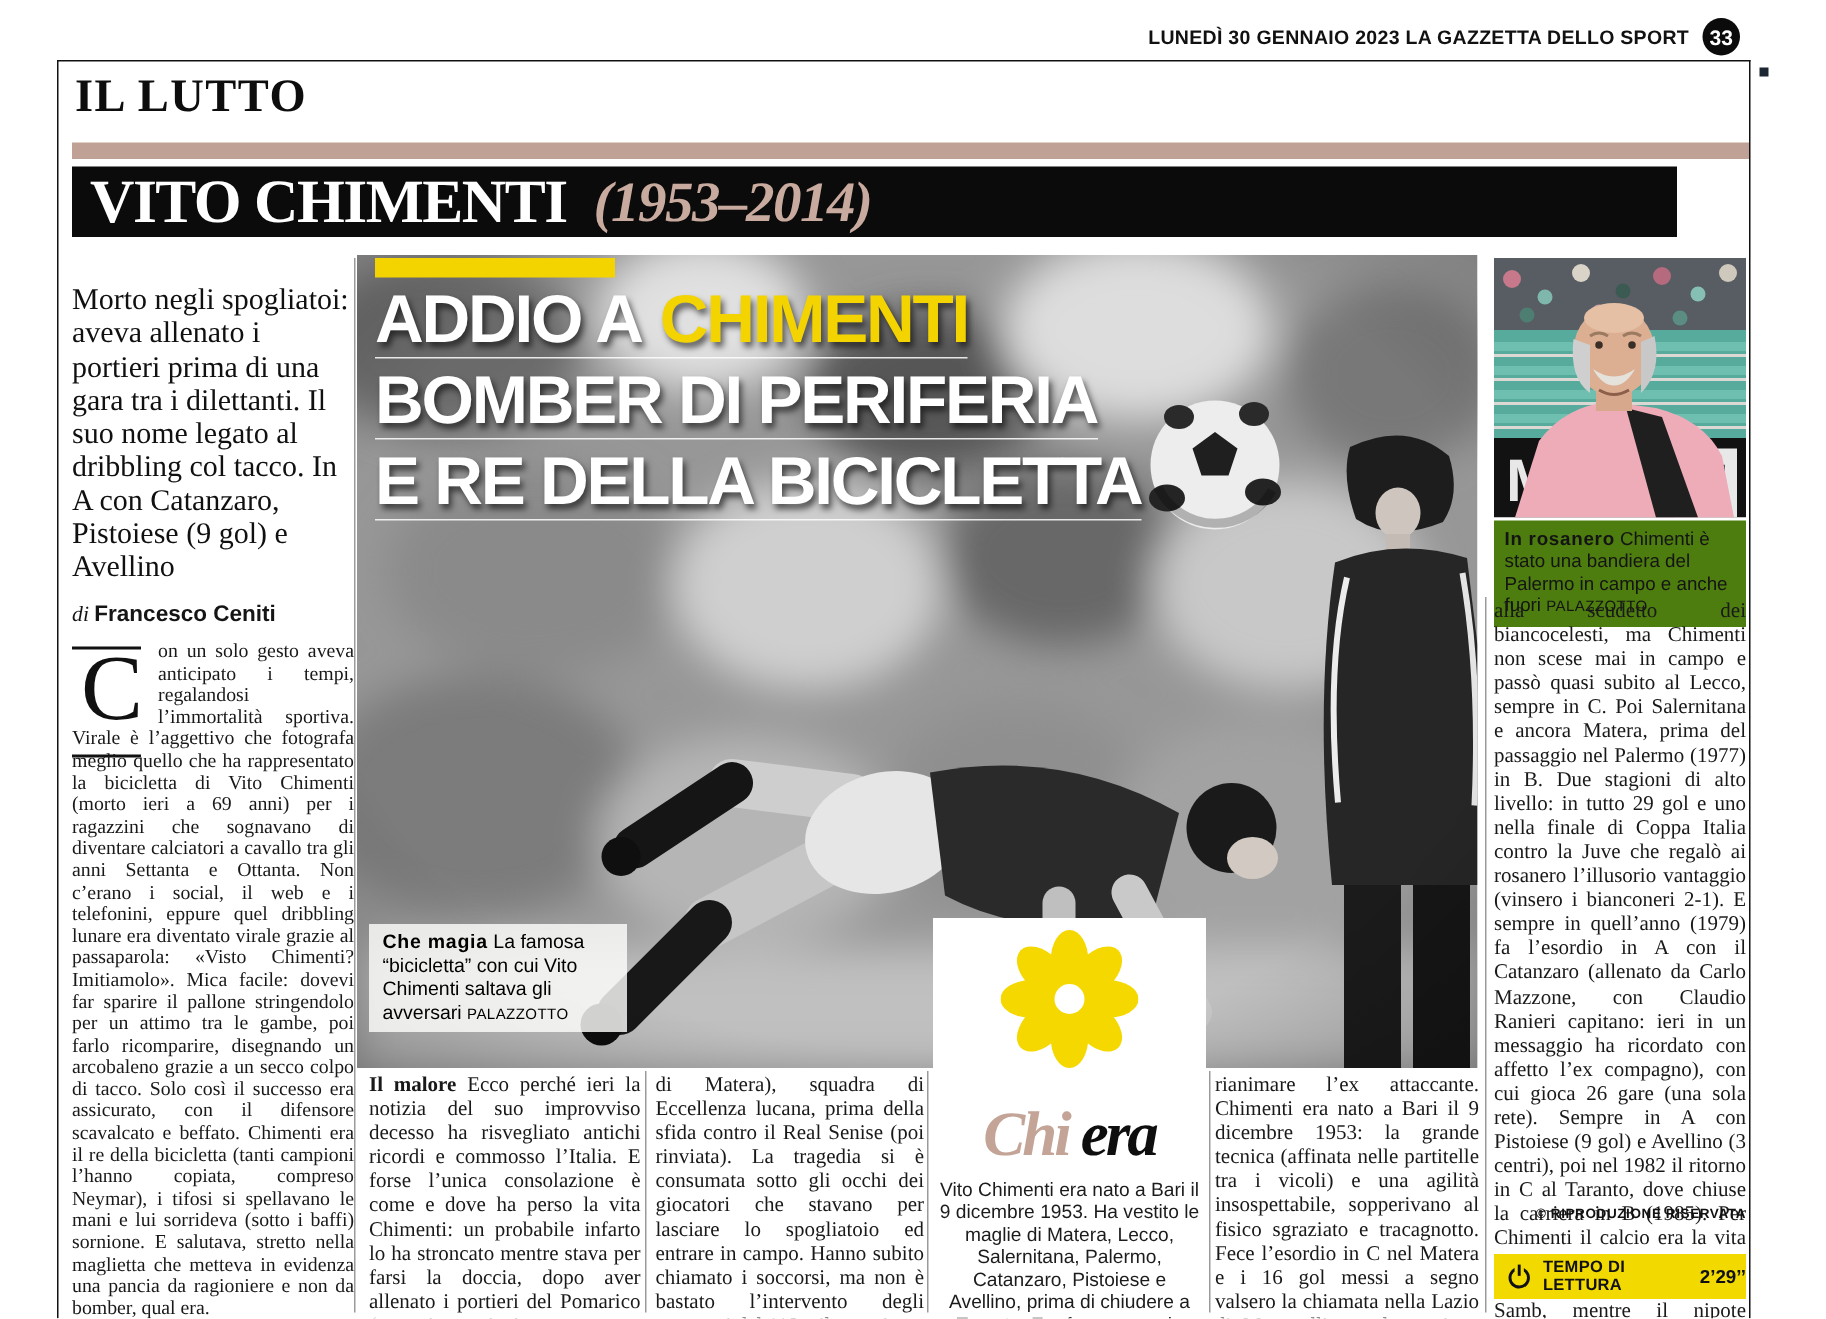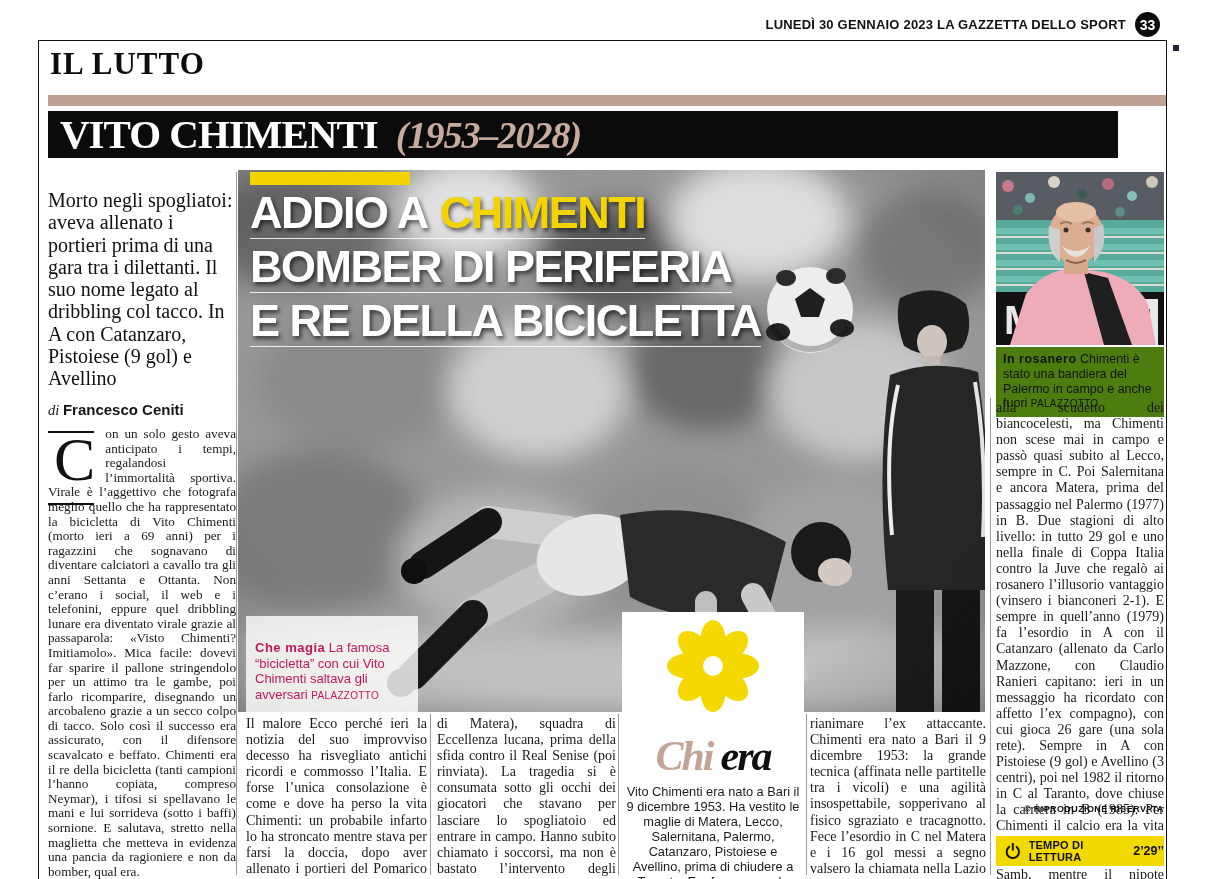--- a/index.html
+++ b/index.html
@@ -47,36 +47,36 @@
   
   .main-photo { position:absolute; left:238px; top:170px; width:747px; height:542px; }
   .accent-bar { position:absolute; left:250px; top:172px; width:160px; height:13px; background:#f3d400; }
   .headline { position:absolute; left:250px; top:190px; font-family:"Liberation Sans", sans-serif;
     font-weight:bold; font-size:45px; line-height:45px; letter-spacing:-1.5px; color:#fff; }
   .hl-line { width:max-content; border-bottom:1px solid rgba(255,255,255,.85); padding-bottom:3px; margin-bottom:5px; }
   .hl-line span { text-shadow:2px 3px 4px rgba(0,0,0,.6);margin-top:17px; }
   .hl-yellow { color:#f3d400; margin-left:12px; }
 
   .photo-caption { position:absolute; left:246px; top:616px; width:172px; background:rgba(252,252,250,.82);
-    padding:24px 9px; font-family:"Liberation Sans", sans-serif; font-size:13px; line-height:15.5px; color:#be185d; }
+    padding:4px 9px; font-family:"Liberation Sans", sans-serif; font-size:13px; line-height:15.5px; color:#000000; }
   .cap-lead { font-weight:bold; letter-spacing:.5px; }
   .credit { font-size:10px; letter-spacing:.3px; }
 
   
   .chi-box { position:absolute; left:622px; top:612px; width:182px; height:267px; background:#fff; text-align:center; }
   .chi-title { font-family:"Liberation Serif", serif; font-style:italic; font-weight:bold; font-size:42px;
     line-height:40px; letter-spacing:-2px; margin-top:20px; }
   .chi-tan { color:#c3a496; }
   .chi-black { color:#0e0e0e; margin-left:8px; }
   .chi-text { font-family:"Liberation Sans", sans-serif; font-size:12.8px; line-height:15px; color:#1c1c1c;
     margin-top:8px; padding:0 2px; }
 
   
   .bcol { position:absolute; top:716px; font-size:14px; line-height:16.1px; text-align:justify; color:#191919; }
-  .bcol b.lead-in { font-weight:normal; }
+  .bcol b.lead-in { font-weight:bold; }
 
   
   .side-photo { position:absolute; left:996px; top:172px; width:168px; height:173px; }
   .side-caption { position:absolute; left:996px; top:347px; width:168px; background:#4d7c0f;
     padding:5px 7px; font-family:"Liberation Sans", sans-serif; font-size:12.5px; line-height:14.8px; color:#141414; }
   .side-body { position:absolute; left:996px; top:400px; width:168px; font-size:14px; line-height:16.1px;
     text-align:justify; color:#191919; }
   .copyright { position:absolute; left:996px; top:804px; width:168px; text-align:right;
     font-family:"Liberation Sans", sans-serif; font-weight:bold; font-size:9px; letter-spacing:.4px; color:#111; }
   .tempo-bar { position:absolute; left:996px; top:836px; width:168px; height:30px; background:#f2da00;
@@ -97,21 +97,21 @@
 
   <div class="frame-top"></div>
   <div class="frame-left"></div>
   <div class="frame-right"></div>
   <div class="corner-mark"></div>
 
   <div class="section-label">IL LUTTO</div>
   <div class="tan-bar"></div>
   <div class="black-banner">
     <span class="banner-name">VITO CHIMENTI</span>
-    <span class="banner-years">(1953–2028)</span>
+    <span class="banner-years">(1953–2014)</span>
   </div>
 
   <div class="standfirst">Morto negli spogliatoi: aveva allenato i portieri prima di una gara tra i dilettanti. Il suo nome legato al dribbling col tacco. In A con Catanzaro, Pistoiese (9 gol) e Avellino</div>
   <div class="byline">
     <span class="di">di</span>
     <span class="author">Francesco Ceniti</span>
   </div>
   <div class="rule-a"></div>
   <div class="rule-b"></div>
   <div class="lead-par">

